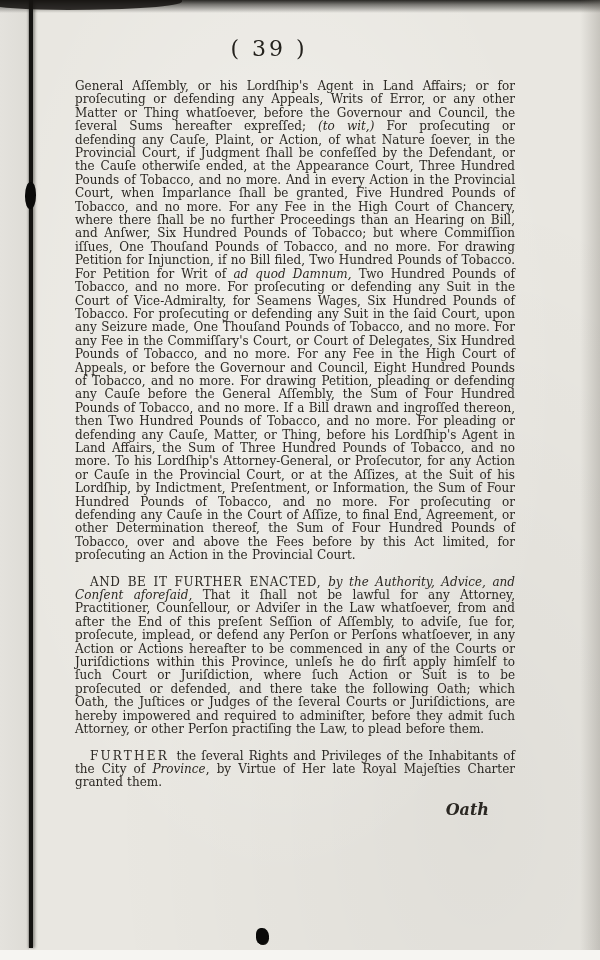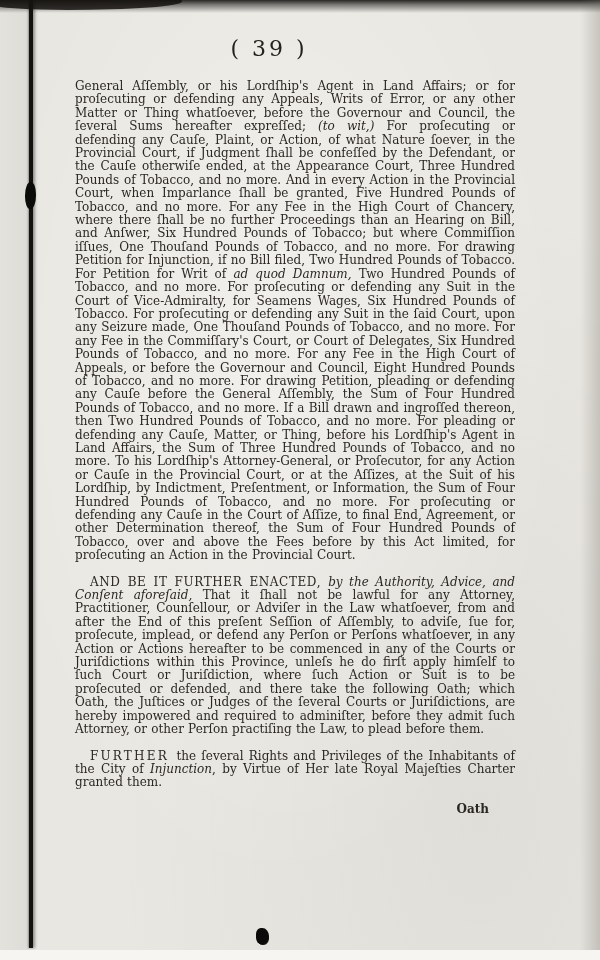--- a/index.html
+++ b/index.html
@@ -60,21 +60,21 @@
     font-size: 12px; line-height: 13.4px; text-align: justify;
     word-spacing: 0.4px;
   }
   .text-column p { margin: 0 0 13px 0; }
   .text-column p.indented { text-indent: 15px; }
   .seg-italic { font-style: italic; }
   .seg-italic-caps { letter-spacing: 0.6px; }
   .seg-caps-spaced { letter-spacing: 2.2px; }
   .catchword-row {
     text-align: right; padding-right: 26px; margin-top: 8px;
-    font-weight: bold; font-size: 12px;
+    font-weight: bold; font-size: 16px; font-style: italic;
   }
 </style>
 </head>
 <body>
 
 <div class="scan-page">
 
   <div class="margin-left"></div>
   <div class="binding-line"></div>
   <div class="binding-blob"></div>
@@ -85,19 +85,19 @@
   <div class="ink-blot"></div>
 
   <div class="page-number">( 39 )</div>
 
   <div class="text-column">
 
     <p><span>General Aſſembly, or his Lordſhip's Agent in Land Affairs; or for proſecuting or defending any Appeals, Writs of Error, or any other Matter or Thing whatſoever, before the Governour and Council, the ſeveral Sums hereafter expreſſed; </span><span class="seg-italic">(to wit,)</span><span> For proſecuting or defending any Cauſe, Plaint, or Action, of what Nature ſoever, in the Provincial Court, if Judgment ſhall be confeſſed by the Defendant, or the Cauſe otherwiſe ended, at the Appearance Court, Three Hundred Pounds of Tobacco, and no more.  And in every Action in the Provincial Court, when Imparlance ſhall be granted, Five Hundred Pounds of Tobacco, and no more.  For any Fee in the High Court of Chancery, where there ſhall be no further Proceedings than an Hearing on Bill, and Anſwer, Six Hundred Pounds of Tobacco; but where Commiſſion iſſues, One Thouſand Pounds of Tobacco, and no more.  For drawing Petition for Injunction, if no Bill filed, Two Hundred Pounds of Tobacco.  For Petition for Writ of </span><span class="seg-italic">ad quod Damnum,</span><span> Two Hundred Pounds of Tobacco, and no more. For proſecuting or defending any Suit in the Court of Vice-Admiralty, for Seamens Wages, Six Hundred Pounds of Tobacco.  For proſecuting or defending any Suit in the ſaid Court, upon any Seizure made, One Thouſand Pounds of Tobacco, and no more.  For any Fee in the Commiſſary's Court, or Court of Delegates, Six Hundred Pounds of Tobacco, and no more.  For any Fee in the High Court of Appeals, or before the Governour and Council, Eight Hundred Pounds of Tobacco, and no more.  For drawing Petition, pleading or defending any Cauſe before the General Aſſembly, the Sum of Four Hundred Pounds of Tobacco, and no more.  If a Bill drawn and ingroſſed thereon, then Two Hundred Pounds of Tobacco, and no more.  For pleading or defending any Cauſe, Matter, or Thing, before his Lordſhip's Agent in Land Affairs, the Sum of Three Hundred Pounds of Tobacco, and no more.  To his Lordſhip's Attorney-General, or Proſecutor, for any Action or Cauſe in the Provincial Court, or at the Aſſizes, at the Suit of his Lordſhip, by Indictment, Preſentment, or Information, the Sum of Four Hundred Pounds of Tobacco, and no more.  For proſecuting or defending any Cauſe in the Court of Aſſize, to final End, Agreement, or other Determination thereof, the Sum of Four Hundred Pounds of Tobacco, over and above the Fees before by this Act limited, for proſecuting an Action in the Provincial Court.</span></p>
 
     <p class="indented"><span class="seg-italic-caps">AND BE IT FURTHER ENACTED, </span><span class="seg-italic">by the Authority, Advice, and Conſent aforeſaid, </span><span>That it ſhall not be lawful for any Attorney, Practitioner, Counſellour, or Adviſer in the Law whatſoever, from and after the End of this preſent Seſſion of Aſſembly, to adviſe, ſue for, proſecute, implead, or defend any Perſon or Perſons whatſoever, in any Action or Actions hereafter to be commenced in any of the Courts or Juriſdictions within this Province, unleſs he do firſt apply himſelf to ſuch Court or Juriſdiction, where ſuch Action or Suit is to be proſecuted or defended, and there take the following Oath; which Oath, the Juſtices or Judges of the ſeveral Courts or Juriſdictions, are hereby impowered and required to adminiſter, before they admit ſuch Attorney, or other Perſon practiſing the Law, to plead before them.</span></p>
 
-    <p class="indented"><span class="seg-caps-spaced">FURTHER </span><span>the ſeveral Rights and Privileges of the Inhabitants of the City of </span><span class="seg-italic">Injunction</span><span>, by Virtue of Her late Royal Majeſties Charter granted them.</span></p>
+    <p class="indented"><span class="seg-caps-spaced">FURTHER </span><span>the ſeveral Rights and Privileges of the Inhabitants of the City of </span><span class="seg-italic">Province</span><span>, by Virtue of Her late Royal Majeſties Charter granted them.</span></p>
 
     <div class="catchword-row">Oath</div>
 
   </div>
 
 </div>
 
 </body></html>

